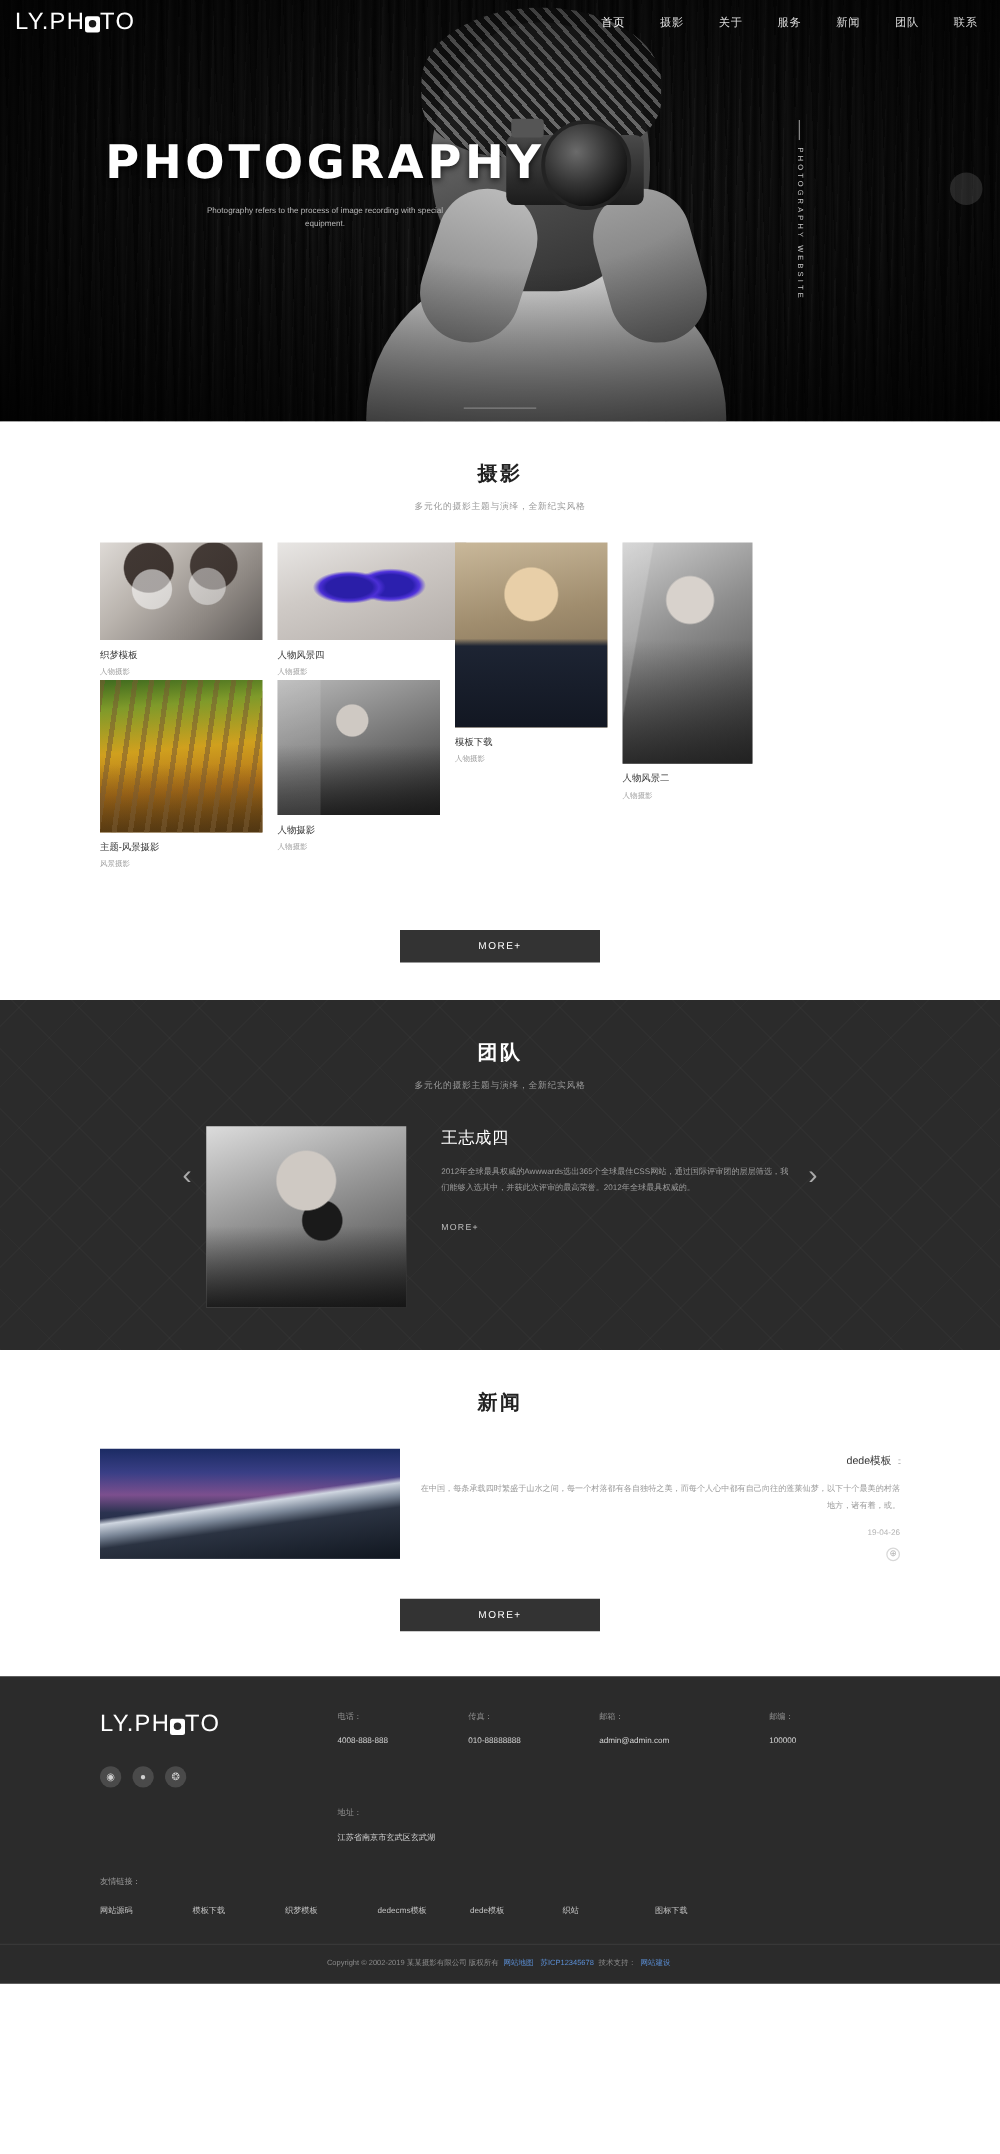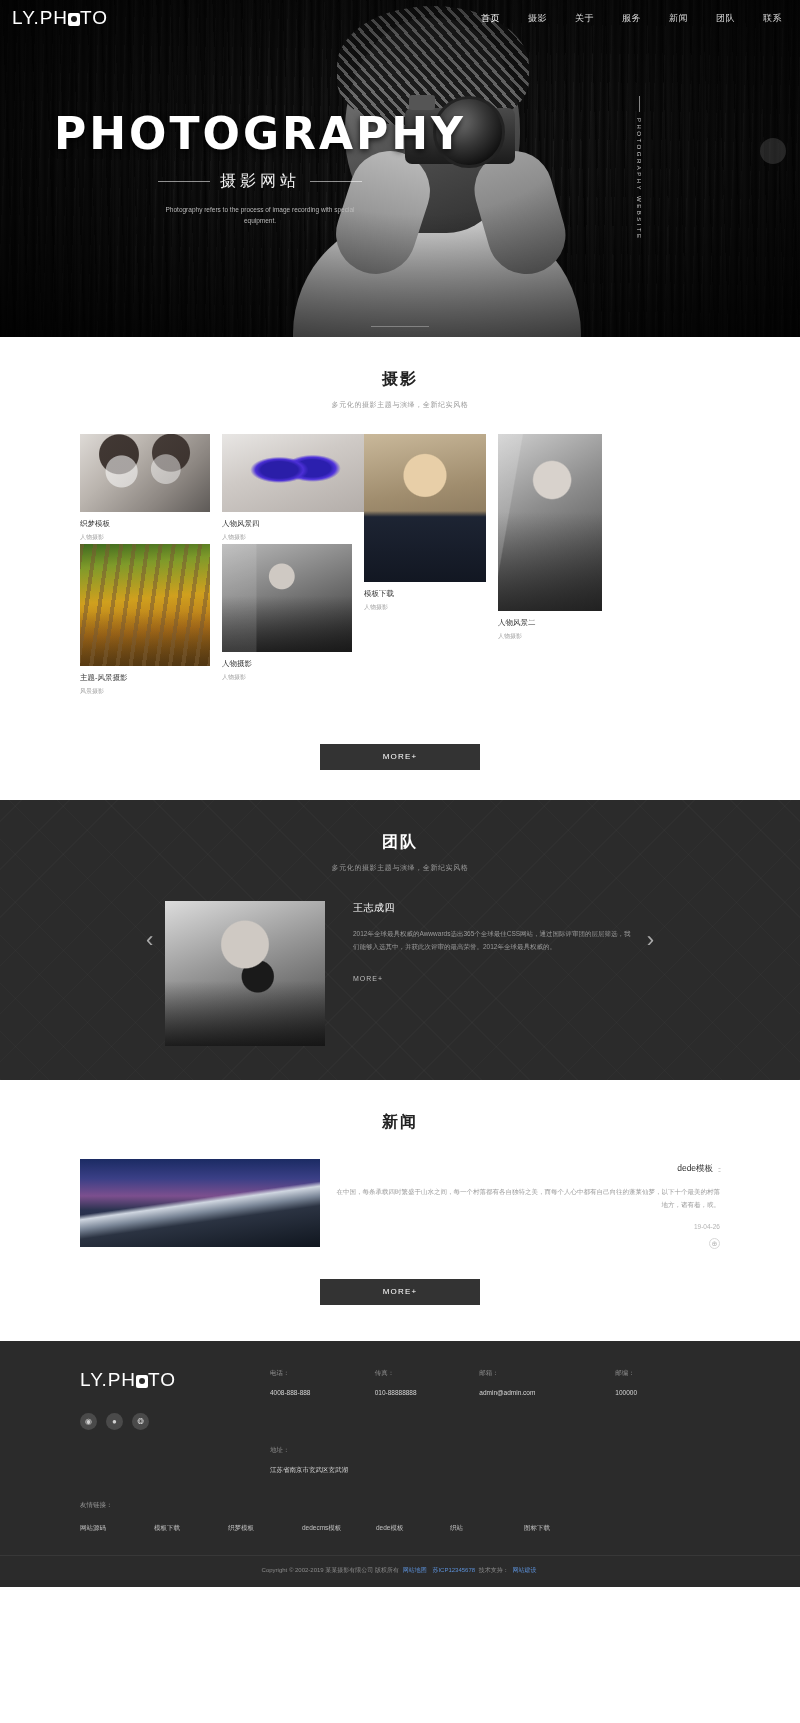--- a/index.html
+++ b/index.html
@@ -105,21 +105,21 @@
   .nav a {
     color:#dcdcdc; font-size:9px; text-decoration:none;
     padding:6px 14px; letter-spacing:.5px;
   }
   .nav a.active { color:#fff; }
 
   .hero-text {
     position:absolute; left:0; top:108px; width:520px; text-align:center; z-index:15;
   }
   .hero-title {
-    color:#fff; font-size:44px; font-weight:bold; letter-spacing:3px;
+    color:#fff; font-size:37px; font-weight:bold; letter-spacing:3px;
     font-family:"DejaVu Sans", sans-serif;
     text-shadow:0 2px 6px rgba(0,0,0,.8);
   }
   .hero-sub {
     margin-top:12px; display:flex; align-items:center; justify-content:center; gap:10px;
   }
   .hero-sub .line { width:52px; height:1px; background:rgba(255,255,255,.55); }
   .hero-sub .zh { color:#f0f0f0; font-size:16px; letter-spacing:4px; }
   .hero-desc {
     margin:12px auto 0; width:190px; color:#b9b9b9; font-size:6.5px; line-height:1.7;
@@ -208,21 +208,21 @@
   .team-inner { position:relative; z-index:3; width:470px; margin:28px auto 0;
     display:flex; gap:28px; align-items:flex-start; }
   .team-photo {
     width:160px; height:145px; flex:none; position:relative; overflow:hidden;
     background:linear-gradient(160deg,#dcdcdc 0%,#9a9a9a 40%,#3c3c3c 100%);
   }
   .team-photo::after{content:"";position:absolute;inset:0;
     background:radial-gradient(circle at 50% 30%, #cfc9c3 0 18%, rgba(0,0,0,0) 19%),
                radial-gradient(circle at 58% 52%, #1a1a1a 0 13%, rgba(0,0,0,0) 14%),
                linear-gradient(180deg, rgba(0,0,0,0) 55%, rgba(15,15,15,.85) 100%);}
-  .team-name { color:#fff; font-size:10px; margin-bottom:12px; letter-spacing:.5px; }
+  .team-name { color:#fff; font-size:13px; margin-bottom:12px; letter-spacing:.5px; }
   .team-desc { color:#9c9c9c; font-size:6.5px; line-height:2; }
   .team-more { display:inline-block; margin-top:22px; color:#bdbdbd; font-size:7px; letter-spacing:1px; text-decoration:none; }
   .arrow {
     position:absolute; top:50%; transform:translateY(-50%); z-index:5;
     color:rgba(255,255,255,.6); font-size:22px; cursor:pointer; user-select:none;
   }
   .arrow.left { left:146px; }
   .arrow.right { right:146px; }
 
   
@@ -313,25 +313,20 @@
       <a href="#">关于</a>
       <a href="#">服务</a>
       <a href="#">新闻</a>
       <a href="#">团队</a>
       <a href="#">联系</a>
     </div>
   </div>
 
   <div class="hero-text">
     <div class="hero-title">PHOTOGRAPHY</div>
-    <div class="hero-sub">
-      <span class="line"></span>
-      <span class="zh">摄影网站</span>
-      <span class="line"></span>
-    </div>
     <div class="hero-desc">Photography refers to the process of image recording with special equipment.</div>
   </div>
 
   <div class="hero-vert">
     <span class="vline"></span>
     <span class="vtext">PHOTOGRAPHY WEBSITE</span>
   </div>
   <div class="hero-dot"></div>
   <div class="hero-scroll"></div>
 </div>

